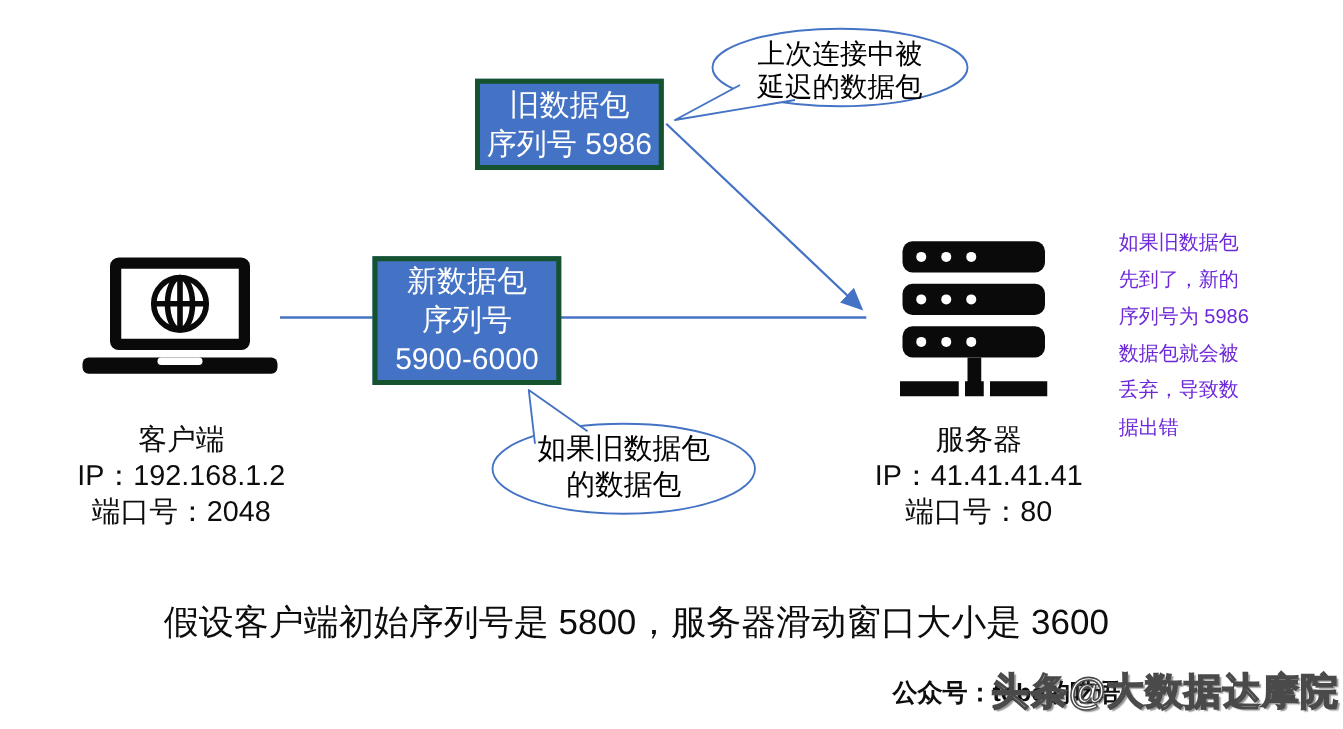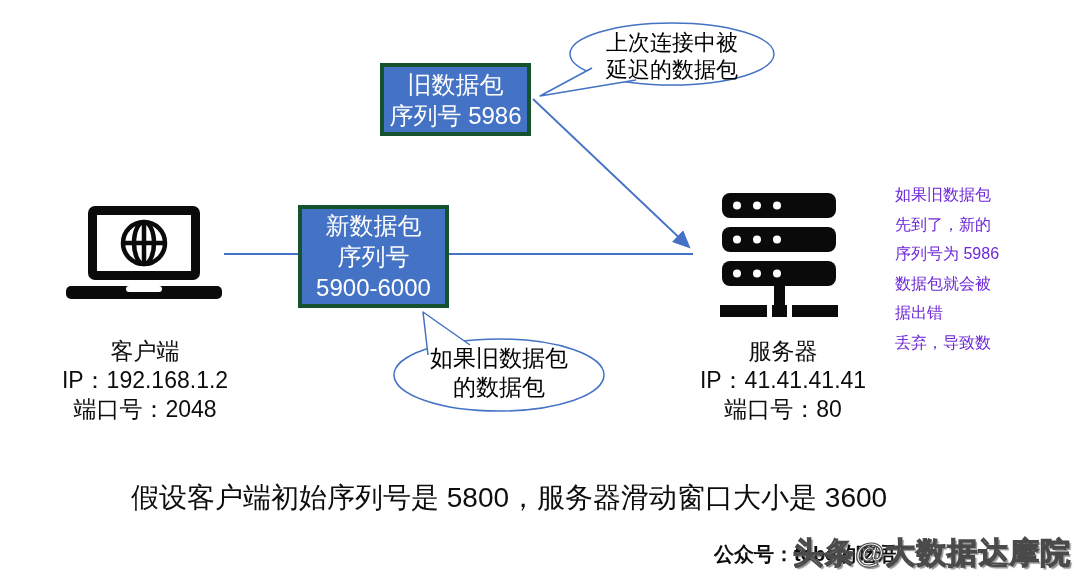--- a/index.html
+++ b/index.html
@@ -166,22 +166,22 @@
     <div>服务器</div>
     <div>IP：41.41.41.41</div>
     <div>端口号：80</div>
   </div>
 
   <div id="side-note">
     <div>如果旧数据包</div>
     <div>先到了，新的</div>
     <div>序列号为 5986</div>
     <div>数据包就会被</div>
+    <div>丢弃，导致数</div>
     <div>据出错</div>
-    <div>丢弃，导致数</div>
   </div>
 
   <div id="caption">假设客户端初始序列号是 5800，服务器滑动窗口大小是 3600</div>
 
   <div id="footer-account">公众号：tobe的呓语</div>
   <div id="footer-watermark">头条@大数据达摩院</div>
 
 </div>
 
 </body></html>

